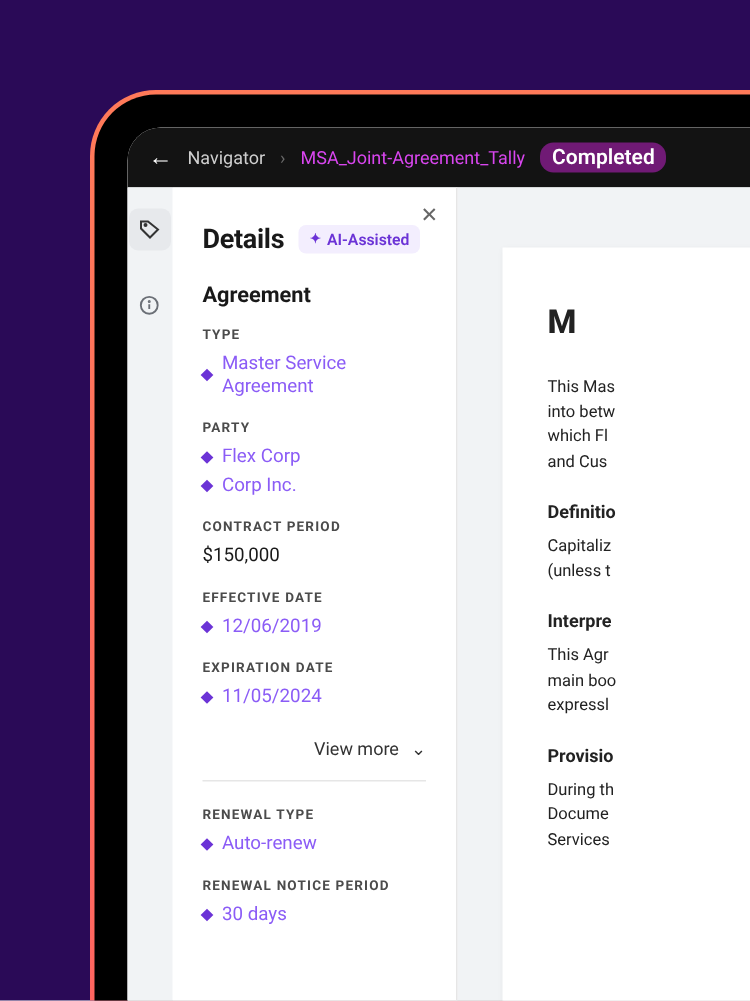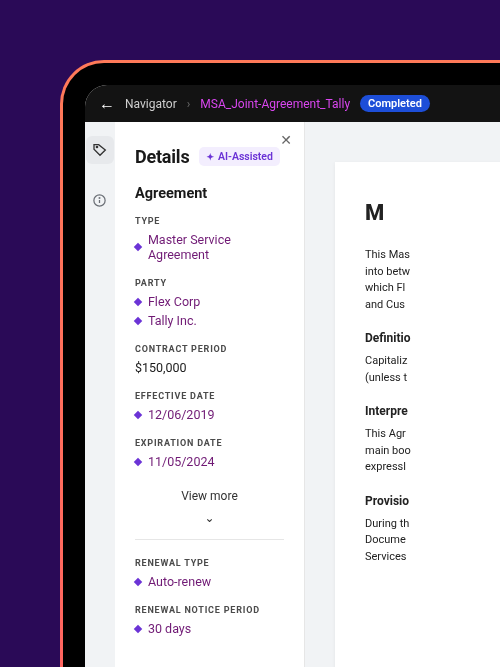--- a/index.html
+++ b/index.html
@@ -43,24 +43,24 @@
     display: flex;
     align-items: center;
     gap: 10px;
     padding: 10px 14px;
     font-size: 12px;
   }
   .topbar .back { color: #fff; font-size: 16px; line-height: 1; }
   .topbar .crumb-sep { color: #6a6a6a; }
   .topbar .filename { color: #d946ef; }
   .status-badge {
-    background: #1d4ed8;
+    background: #701a75;
     color: #fff;
     border-radius: 9px;
-    font-size: 11px;
+    font-size: 14px;
     padding: 2px 8px;
     font-weight: 600;
   }
   .content {
     flex: 1;
     display: flex;
     background: #f1f3f5;
   }
   .sidebar-icons {
     width: 44px;
@@ -132,21 +132,21 @@
   .field-label {
     font-size: 9px;
     font-weight: 700;
     letter-spacing: 0.8px;
     color: #4b4b4b;
     margin-bottom: 6px;
   }
   .field-block { margin-bottom: 16px; }
   .field-value {
     font-size: 12.5px;
-    color: #701a75;
+    color: #8b5cf6;
     display:flex;
     align-items:center;
     gap:7px;
     margin-bottom:4px;
   }
   .field-value-plain {
     font-size: 12.5px;
     color: #1a1a1a;
   }
   .diamond {
@@ -156,21 +156,20 @@
     flex:0 0 6px;
   }
   .view-more {
     font-size:12px;
     color:#333;
     display:flex;
     align-items:center;
     justify-content:flex-end;
     gap:8px;
     padding:4px 0 14px 0;
-    flex-direction:column;
   }
   .divider { border:none;border-top:1px solid #e6e6e6;margin:0 0 18px 0; }
   .doc-panel {
     flex:1;
     background:#f1f3f5;
     padding:40px 0 0 30px;
   }
   .doc-page {
     background:#fff;
     width:400px;
@@ -244,21 +243,21 @@
           </div>
 
           <div class="field-block">
             <div class="field-label">PARTY</div>
             <div class="field-value">
               <span class="diamond"></span>
               <span>Flex Corp</span>
             </div>
             <div class="field-value">
               <span class="diamond"></span>
-              <span>Tally Inc.</span>
+              <span>Corp Inc.</span>
             </div>
           </div>
 
           <div class="field-block">
             <div class="field-label">CONTRACT PERIOD</div>
             <div class="field-value-plain">$150,000</div>
           </div>
 
           <div class="field-block">
             <div class="field-label">EFFECTIVE DATE</div>

